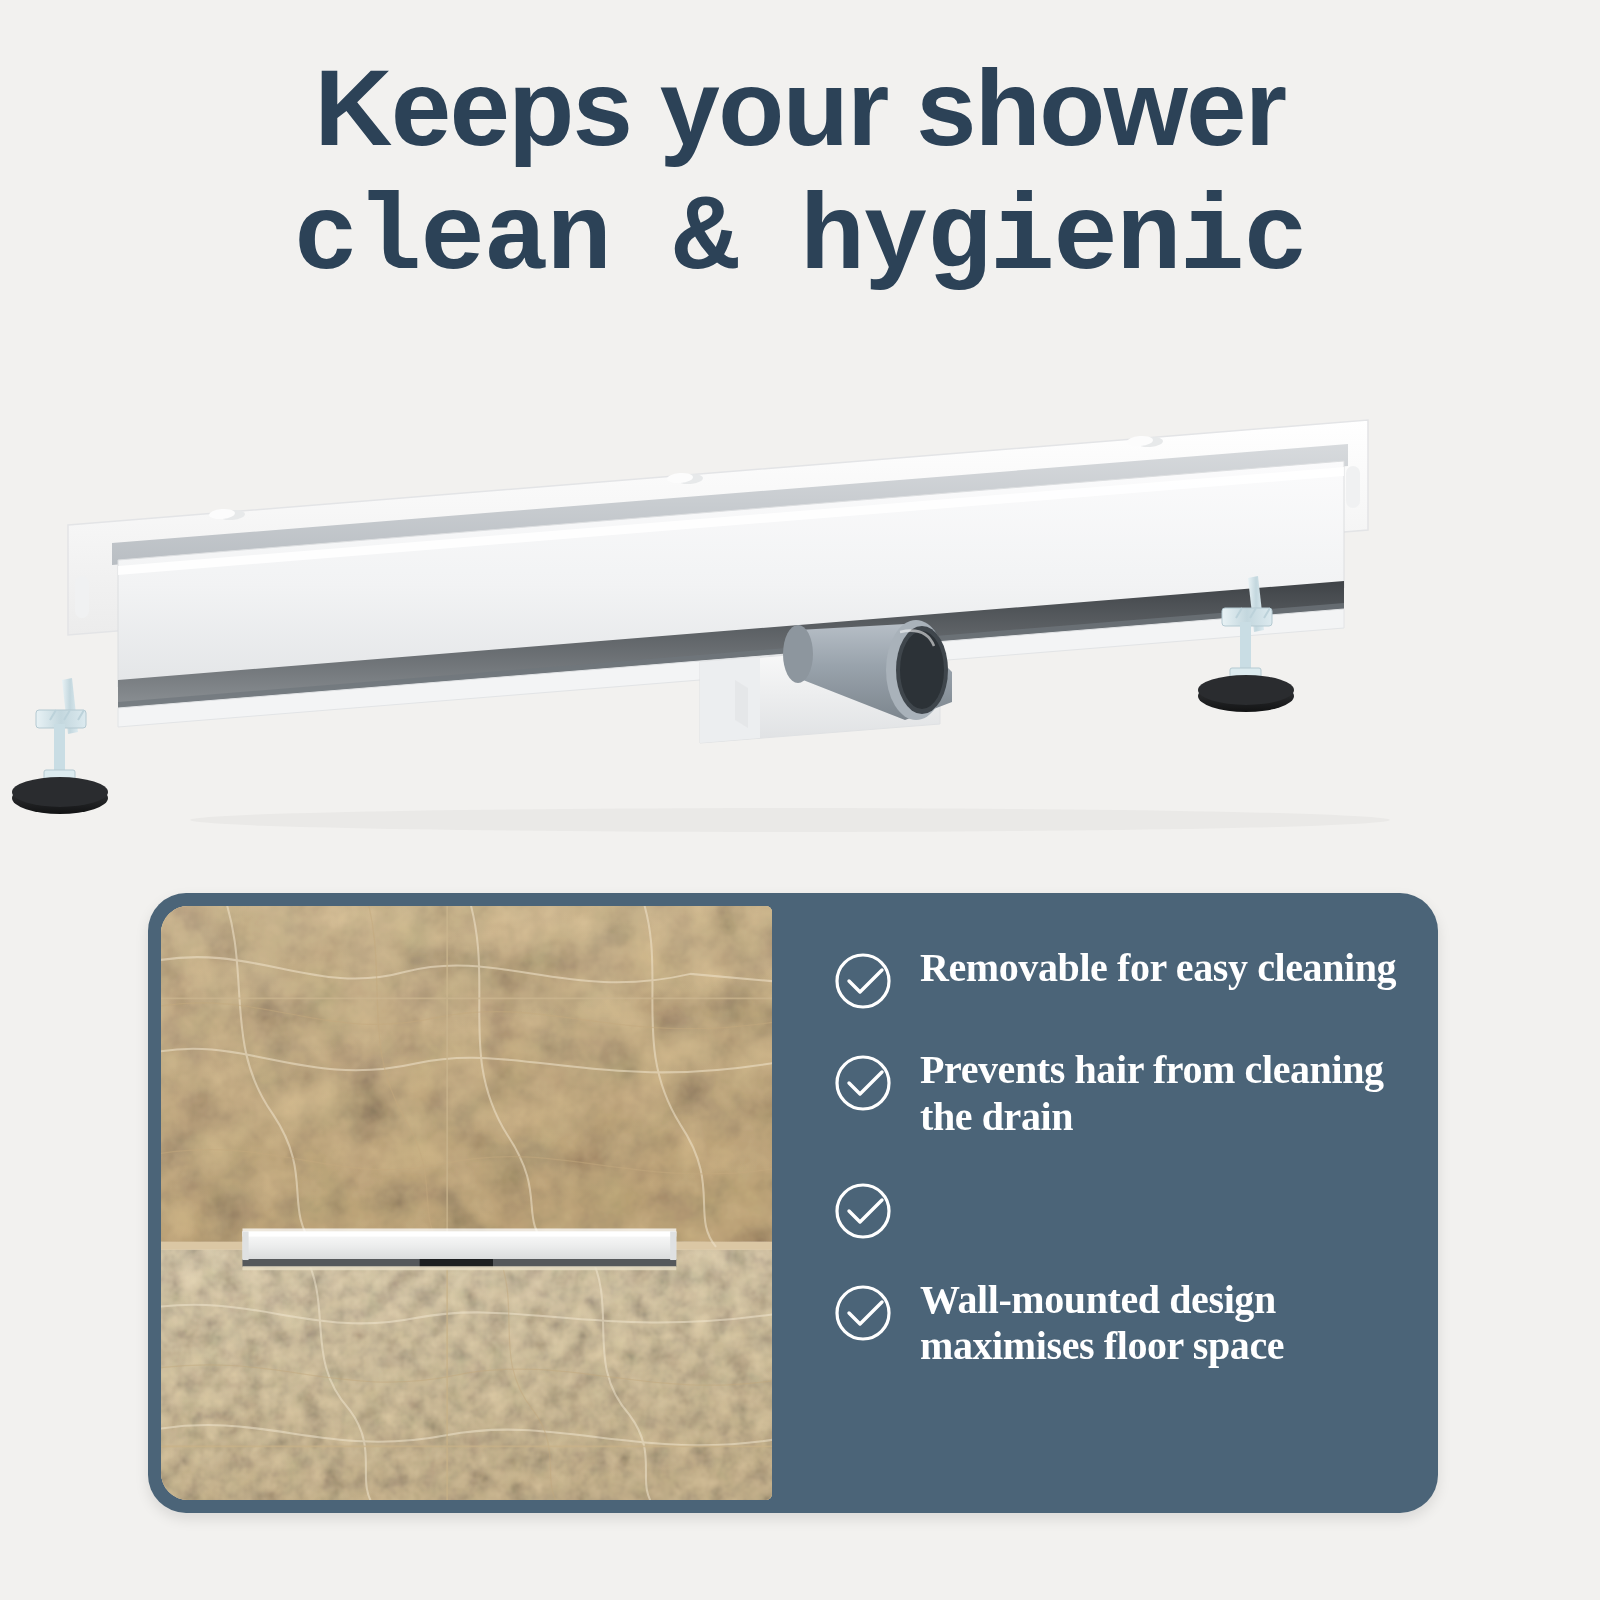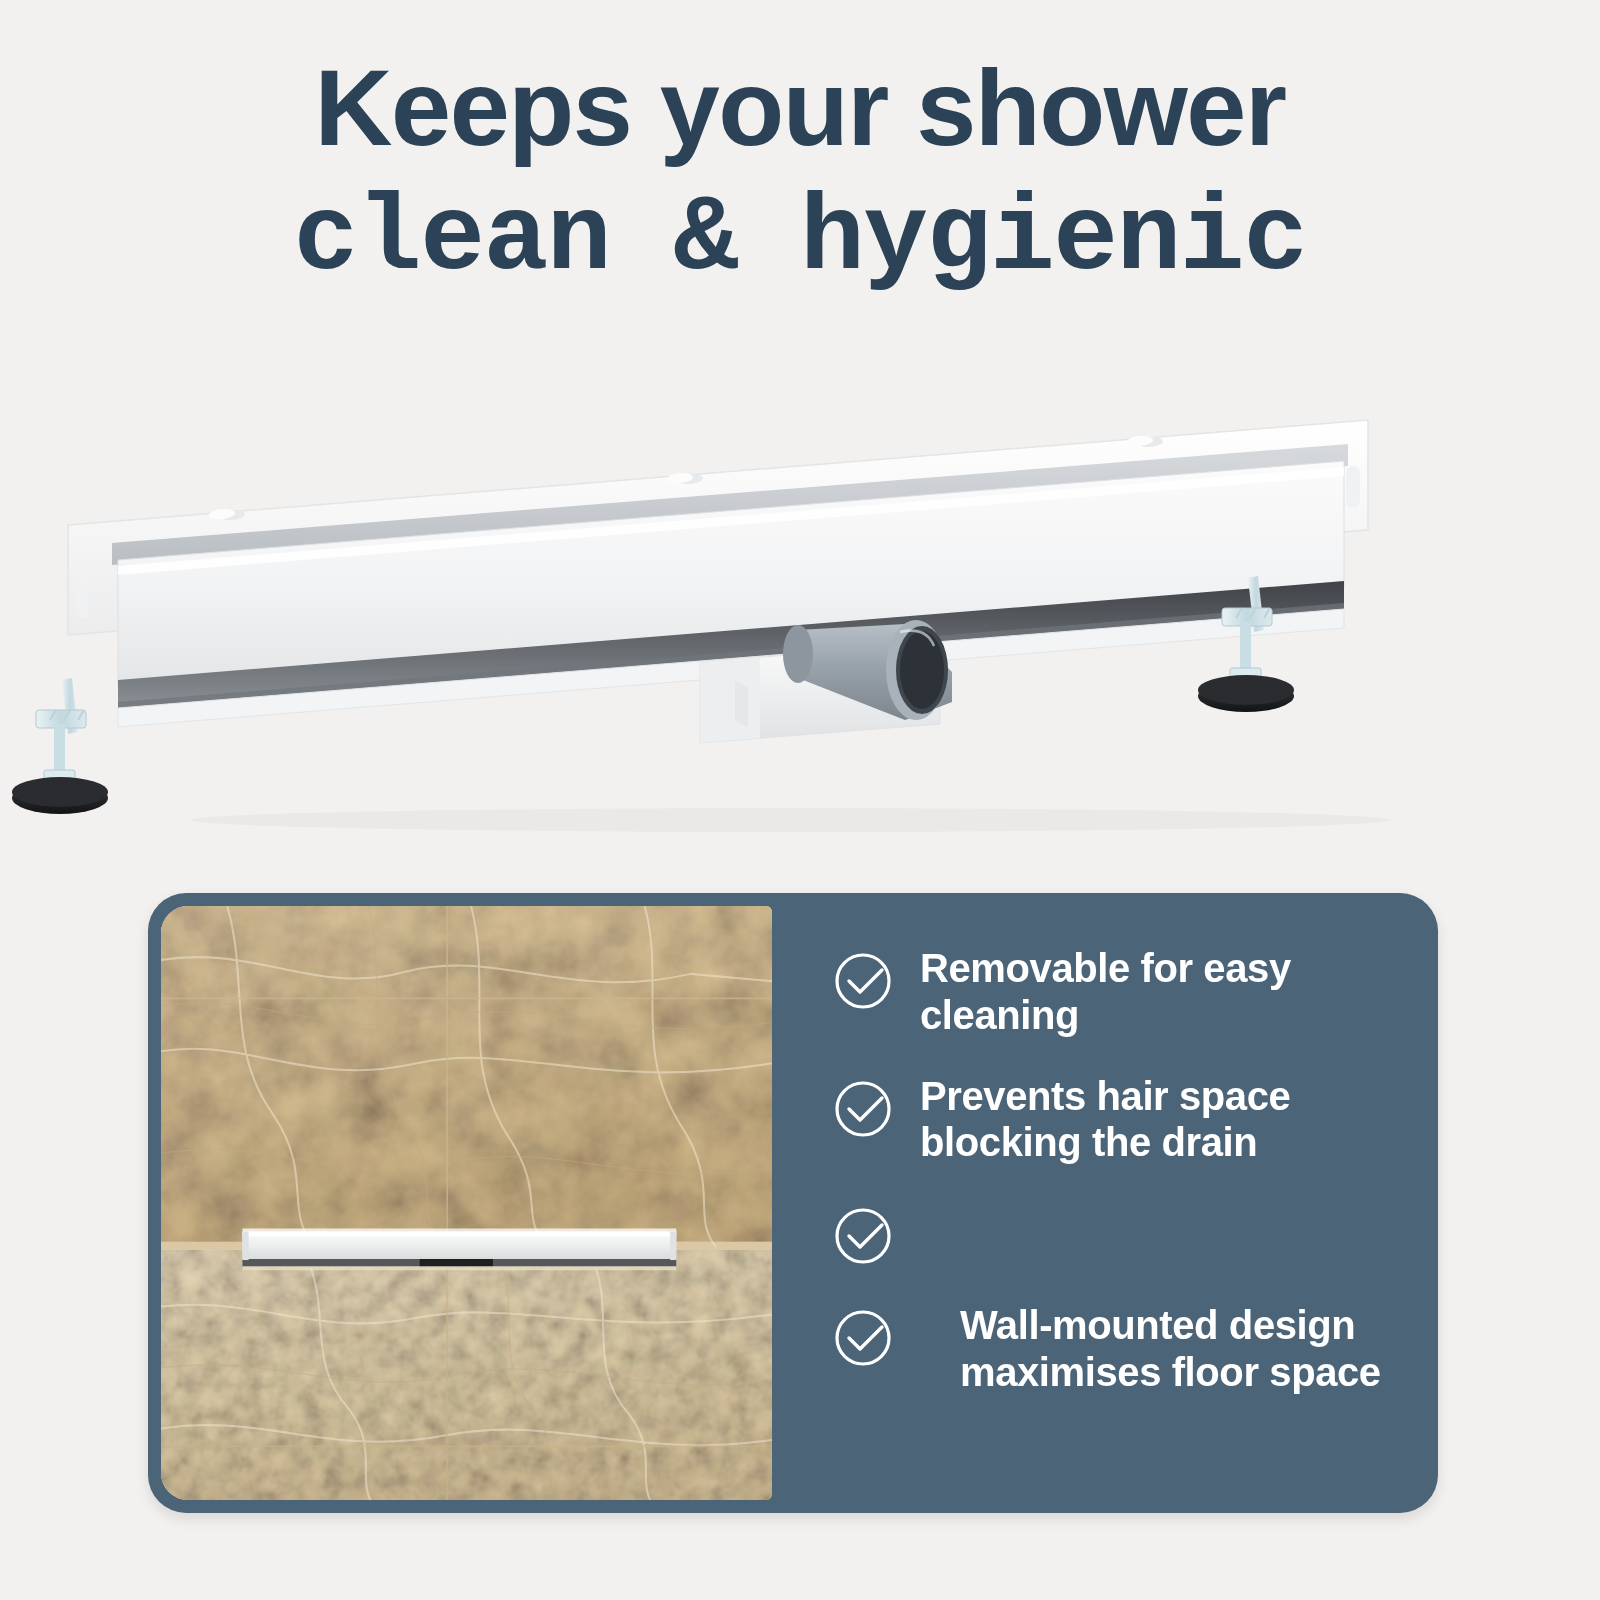--- a/index.html
+++ b/index.html
@@ -57,27 +57,28 @@
     background:#dbc7a4;
   }
   .tile svg { display:block; width:100%; height:100%; }
 
   .features {
     flex:1;
     padding:52px 24px 36px 58px;
     display:flex;
     flex-direction:column;
     justify-content:flex-start;
+    font-family:Liberation Serif, serif;
   }
   .feature {
     display:flex;
     align-items:flex-start;
     margin-bottom:34px;
   }
-  .feature:last-child { margin-bottom:0;gap:40px; }
+  .feature:last-child { margin-bottom:0; }
   .feat-icon {
     flex:none;
     width:66px; height:66px;
     margin-right:24px;
     margin-top:2px;
   }
   .feat-icon svg { display:block; width:66px; height:66px; }
   .feat-text {
     color:#ffffff;
     font-weight:bold;
@@ -296,21 +297,21 @@
       <span class="feat-text">Removable for easy cleaning</span>
     </div>
 
     <div class="feature">
       <span class="feat-icon">
         <svg viewBox="0 0 66 66" xmlns="http://www.w3.org/2000/svg">
           <circle cx="33" cy="34" r="26" fill="none" stroke="#ffffff" stroke-width="3.2"></circle>
           <path d="M19,34 L30,45 L52,23" fill="none" stroke="#ffffff" stroke-width="3.4" stroke-linecap="round" stroke-linejoin="round"></path>
         </svg>
       </span>
-      <span class="feat-text">Prevents hair space blocking the drain</span>
+      <span class="feat-text">Prevents hair from cleaning the drain</span>
     </div>
 
     <div class="feature">
       <span class="feat-icon">
         <svg viewBox="0 0 66 66" xmlns="http://www.w3.org/2000/svg">
           <circle cx="33" cy="34" r="26" fill="none" stroke="#ffffff" stroke-width="3.2"></circle>
           <path d="M19,34 L30,45 L52,23" fill="none" stroke="#ffffff" stroke-width="3.4" stroke-linecap="round" stroke-linejoin="round"></path>
         </svg>
       </span>
     </div>

